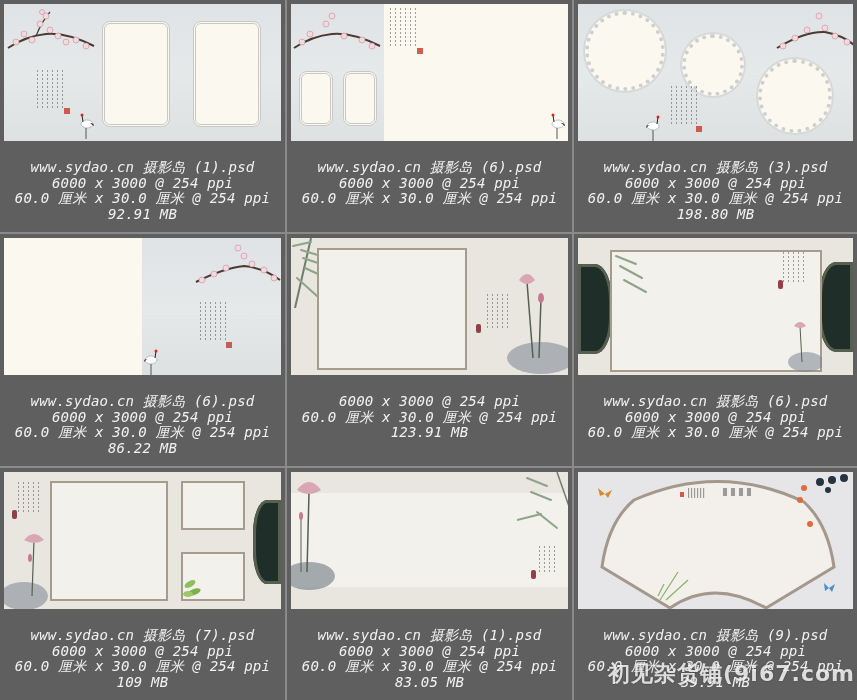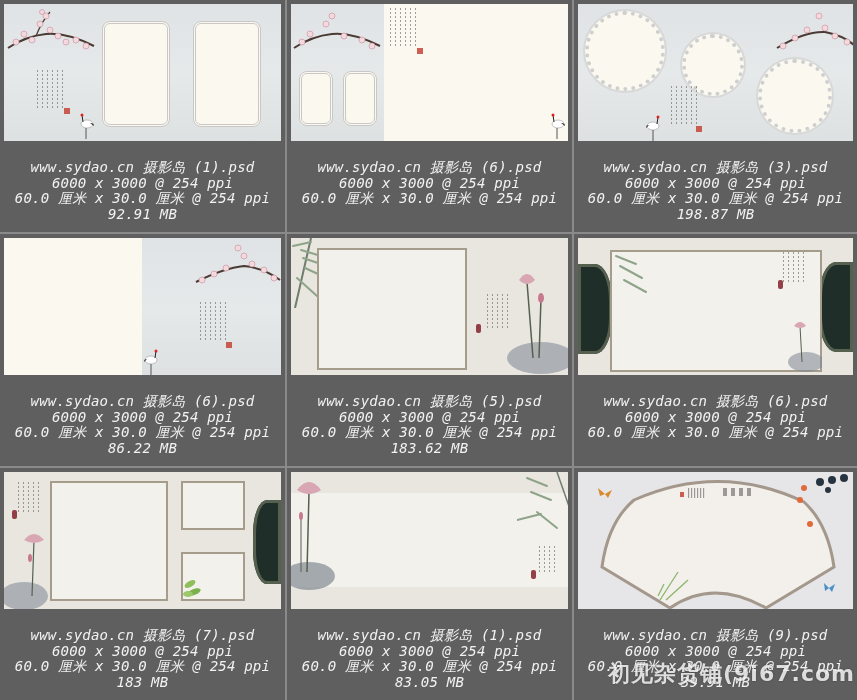--- a/index.html
+++ b/index.html
@@ -141,21 +141,21 @@
           <path d="M3 11 q-3 0 -3 3" fill="#222"></path>
           <line x1="11" y1="10" x2="12" y2="3" stroke="#222"></line>
           <circle cx="12" cy="3" r="1.5" fill="#d22"></circle>
           <line x1="7" y1="16" x2="7" y2="27" stroke="#555"></line>
         </svg>
     </div>
     <div class="caption">
       <div>www.sydao.cn 摄影岛 (3).psd</div>
       <div>6000 x 3000 @ 254 ppi</div>
       <div>60.0 厘米 x 30.0 厘米 @ 254 ppi</div>
-      <div>198.87 MB</div>
+      <div>198.80 MB</div>
     </div>
   </div>
 
   <div class="cell">
     <div class="thumb bg-mist">
       <div class="cream" style="left:0;top:0;width:138px;height:137px"></div>
       <svg class="branch" style="left:190px;top:2px" width="88" height="50">
         <path d="M2 42 Q30 28 50 26 Q70 28 86 40" stroke="#4a3a33" stroke-width="2" fill="none"></path>
         <g fill="#f3d9de" stroke="#c98a97" stroke-width=".6">
           <circle cx="8" cy="40" r="3"></circle>
@@ -203,24 +203,23 @@
       <div class="seal dark" style="left:185px;top:86px"></div>
       <svg class="lotus" style="left:210px;top:30px" width="70" height="107">
         <ellipse cx="40" cy="90" rx="34" ry="16" fill="#7b8591" opacity=".55"></ellipse>
         <line x1="26" y1="14" x2="32" y2="90" stroke="#55604e" stroke-width="1.5"></line>
         <line x1="40" y1="30" x2="38" y2="90" stroke="#55604e" stroke-width="1.5"></line>
         <path d="M18 12 Q26 0 34 12 Q26 20 18 12Z" fill="#d9a6b3"></path>
         <ellipse cx="40" cy="30" rx="3" ry="5" fill="#c77a8e"></ellipse>
       </svg>
     </div>
     <div class="caption">
-      <div>www.sydao.cn 摄影岛 (5).psd</div>
-      <div>6000 x 3000 @ 254 ppi</div>
-      <div>60.0 厘米 x 30.0 厘米 @ 254 ppi</div>
-      <div>183.62 MB</div>
+      <div>6000 x 3000 @ 254 ppi</div>
+      <div>60.0 厘米 x 30.0 厘米 @ 254 ppi</div>
+      <div>123.91 MB</div>
     </div>
   </div>
 
   <div class="cell">
     <div class="thumb bg-paper">
       <div class="ornament left" style="left:0;top:26px"></div>
       <div class="ornament right" style="right:0;top:24px"></div>
       <div class="frame-ink" style="left:32px;top:12px;width:212px;height:122px"></div>
       <svg class="bamboo" style="left:34px;top:14px" width="50" height="45">
         <g stroke="#8ea48a" stroke-width="2" stroke-linecap="round">
@@ -261,21 +260,21 @@
         <ellipse cx="8" cy="8" rx="6" ry="3" fill="#8fbf5a" transform="rotate(-30 8 8)"></ellipse>
         <ellipse cx="12" cy="16" rx="7" ry="3" fill="#7bb04a" transform="rotate(-20 12 16)"></ellipse>
         <ellipse cx="6" cy="18" rx="5" ry="3" fill="#9cc86a"></ellipse>
       </svg>
       <div class="ornament right" style="right:0;top:28px;width:28px;height:84px"></div>
     </div>
     <div class="caption">
       <div>www.sydao.cn 摄影岛 (7).psd</div>
       <div>6000 x 3000 @ 254 ppi</div>
       <div>60.0 厘米 x 30.0 厘米 @ 254 ppi</div>
-      <div>183 MB</div>
+      <div>109 MB</div>
     </div>
   </div>
 
   <div class="cell">
     <div class="thumb bg-paper">
       <div class="cream" style="left:0;top:21px;width:280px;height:94px;background:#f3f1ec"></div>
       <svg class="lotus" style="left:0;top:4px" width="50" height="116">
         <ellipse cx="18" cy="100" rx="26" ry="14" fill="#6f7a86" opacity=".6"></ellipse>
         <line x1="18" y1="16" x2="16" y2="96" stroke="#55604e" stroke-width="1.5"></line>
         <line x1="10" y1="40" x2="10" y2="96" stroke="#55604e" stroke-width="1"></line>

